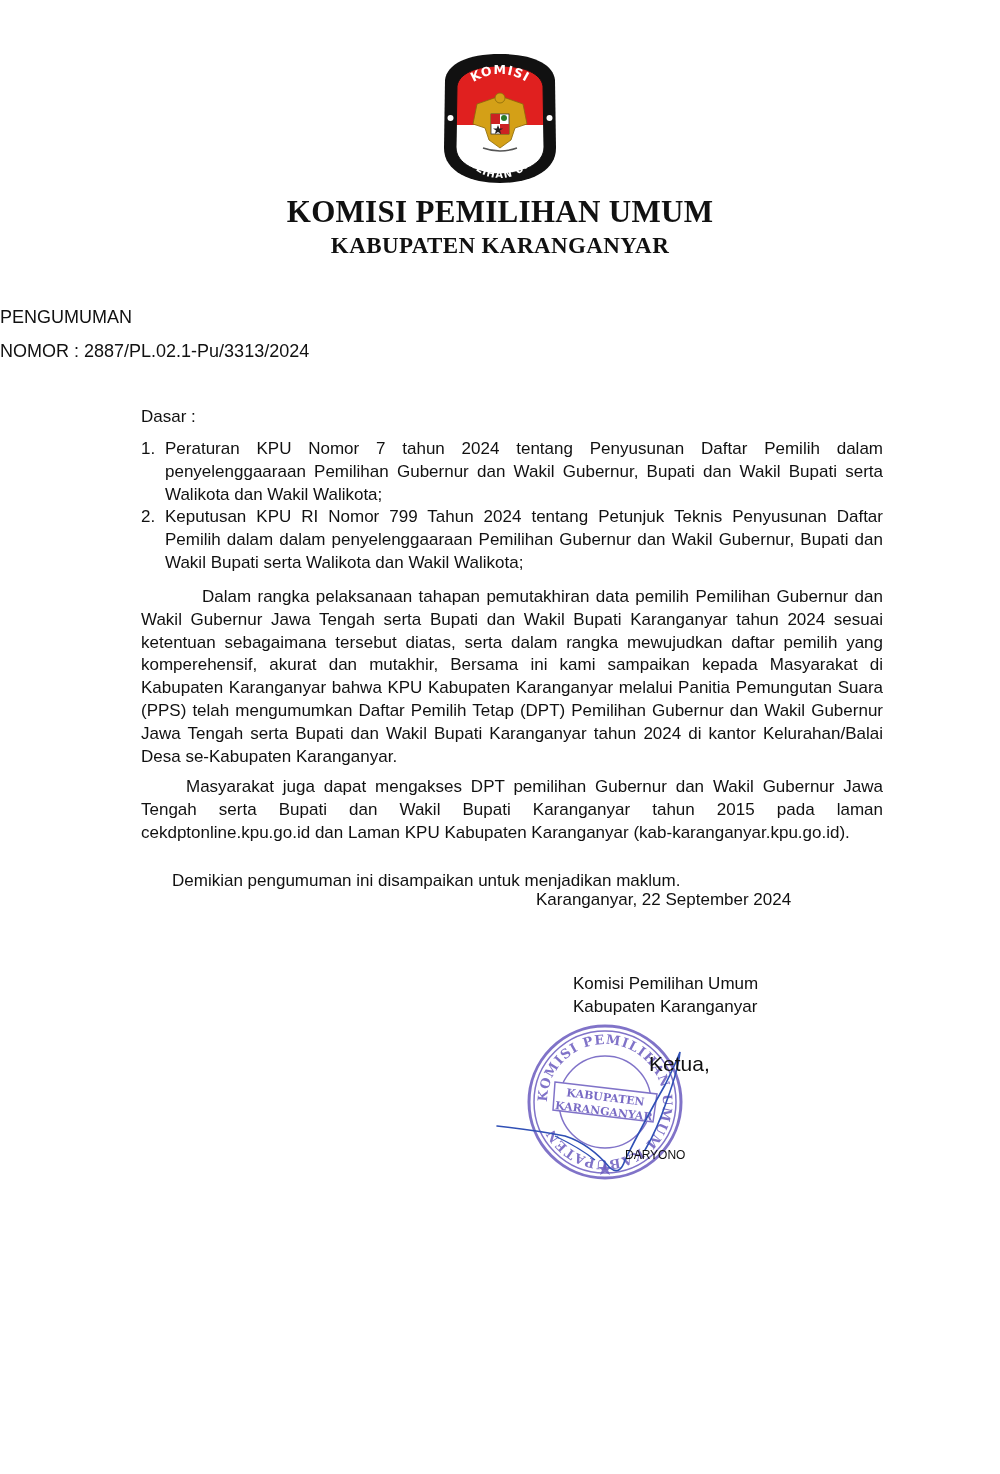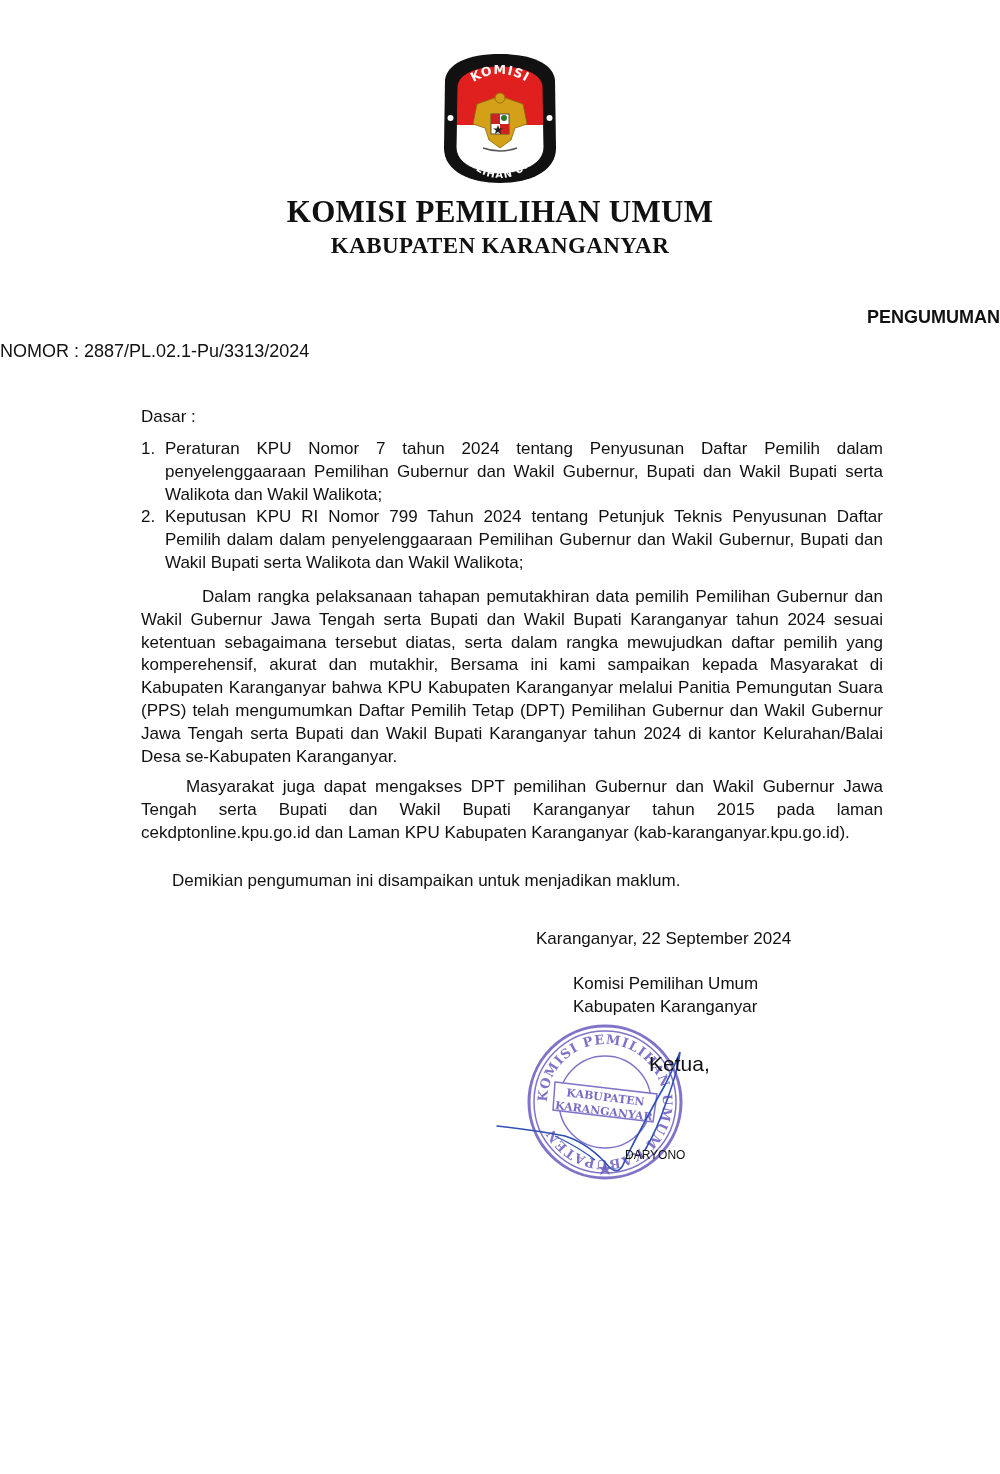--- a/index.html
+++ b/index.html
@@ -1,33 +1,33 @@
 <!DOCTYPE html>
 <html><head>
 <meta charset="utf-8">
 <style>
   html, body { margin:0; padding:0; background:#ffffff; }
   body { width:1000px; height:1474px; position:relative; overflow:hidden; color:#111; font-family:"Liberation Sans", sans-serif; }
   .abs { position:absolute; }
   .logo { left:443px; top:52px; width:114px; height:132px; }
   .title1 { left:0; width:1000px; top:194px; text-align:center; font-family:"Liberation Serif", serif; font-weight:bold; font-size:31px; letter-spacing:0.3px; color:#111; }
   .title2 { left:0; width:1000px; top:233px; text-align:center; font-family:"Liberation Serif", serif; font-weight:bold; font-size:23px; letter-spacing:0.4px; color:#111; }
-  .ann { left:0; width:1000px; top:307px; text-align:right; font-weight:bold; font-size:18px; }
+  .ann { left:0; width:1000px; top:307px; text-align:left; font-weight:normal; font-size:18px; }
   .nomor { left:0; width:1000px; top:341px; font-size:18px; }
   .text { font-size:17px; line-height:22.8px; }
   .dasar { left:141px; top:406px;text-align:right; }
   .list { left:141px; top:438px; width:742px; }
   .li { position:relative; padding-left:24px; text-align:justify; text-align-last:left; margin-bottom:0; }
   .li .num { position:absolute; left:0; top:0; }
   .para { text-align:justify; }
   .p1 { left:141px; top:586px; width:742px; text-indent:61px; }
   .p2 { left:141px; top:776px; width:742px; text-indent:45px; }
   .p3 { left:141px; top:870px; width:742px; text-indent:31px; }
   b.bold { font-weight:normal; }
-  .date { left:536px; top:929px; font-size:17px; }
+  .date { left:536px; top:890px; font-size:17px; }
   .org1 { left:573px; top:974px; font-size:17px; }
   .org2 { left:573px; top:997px; font-size:17px; }
   .ketua { left:649px; top:1052px; font-size:21px; }
   .nama { left:625px; top:1148px; font-size:12px; }
   .stamp { left:525px; top:1022px; width:160px; height:160px; }
   .signature { left:495px; top:1040px; width:240px; height:140px; }
 </style>
 </head>
 <body>
 

